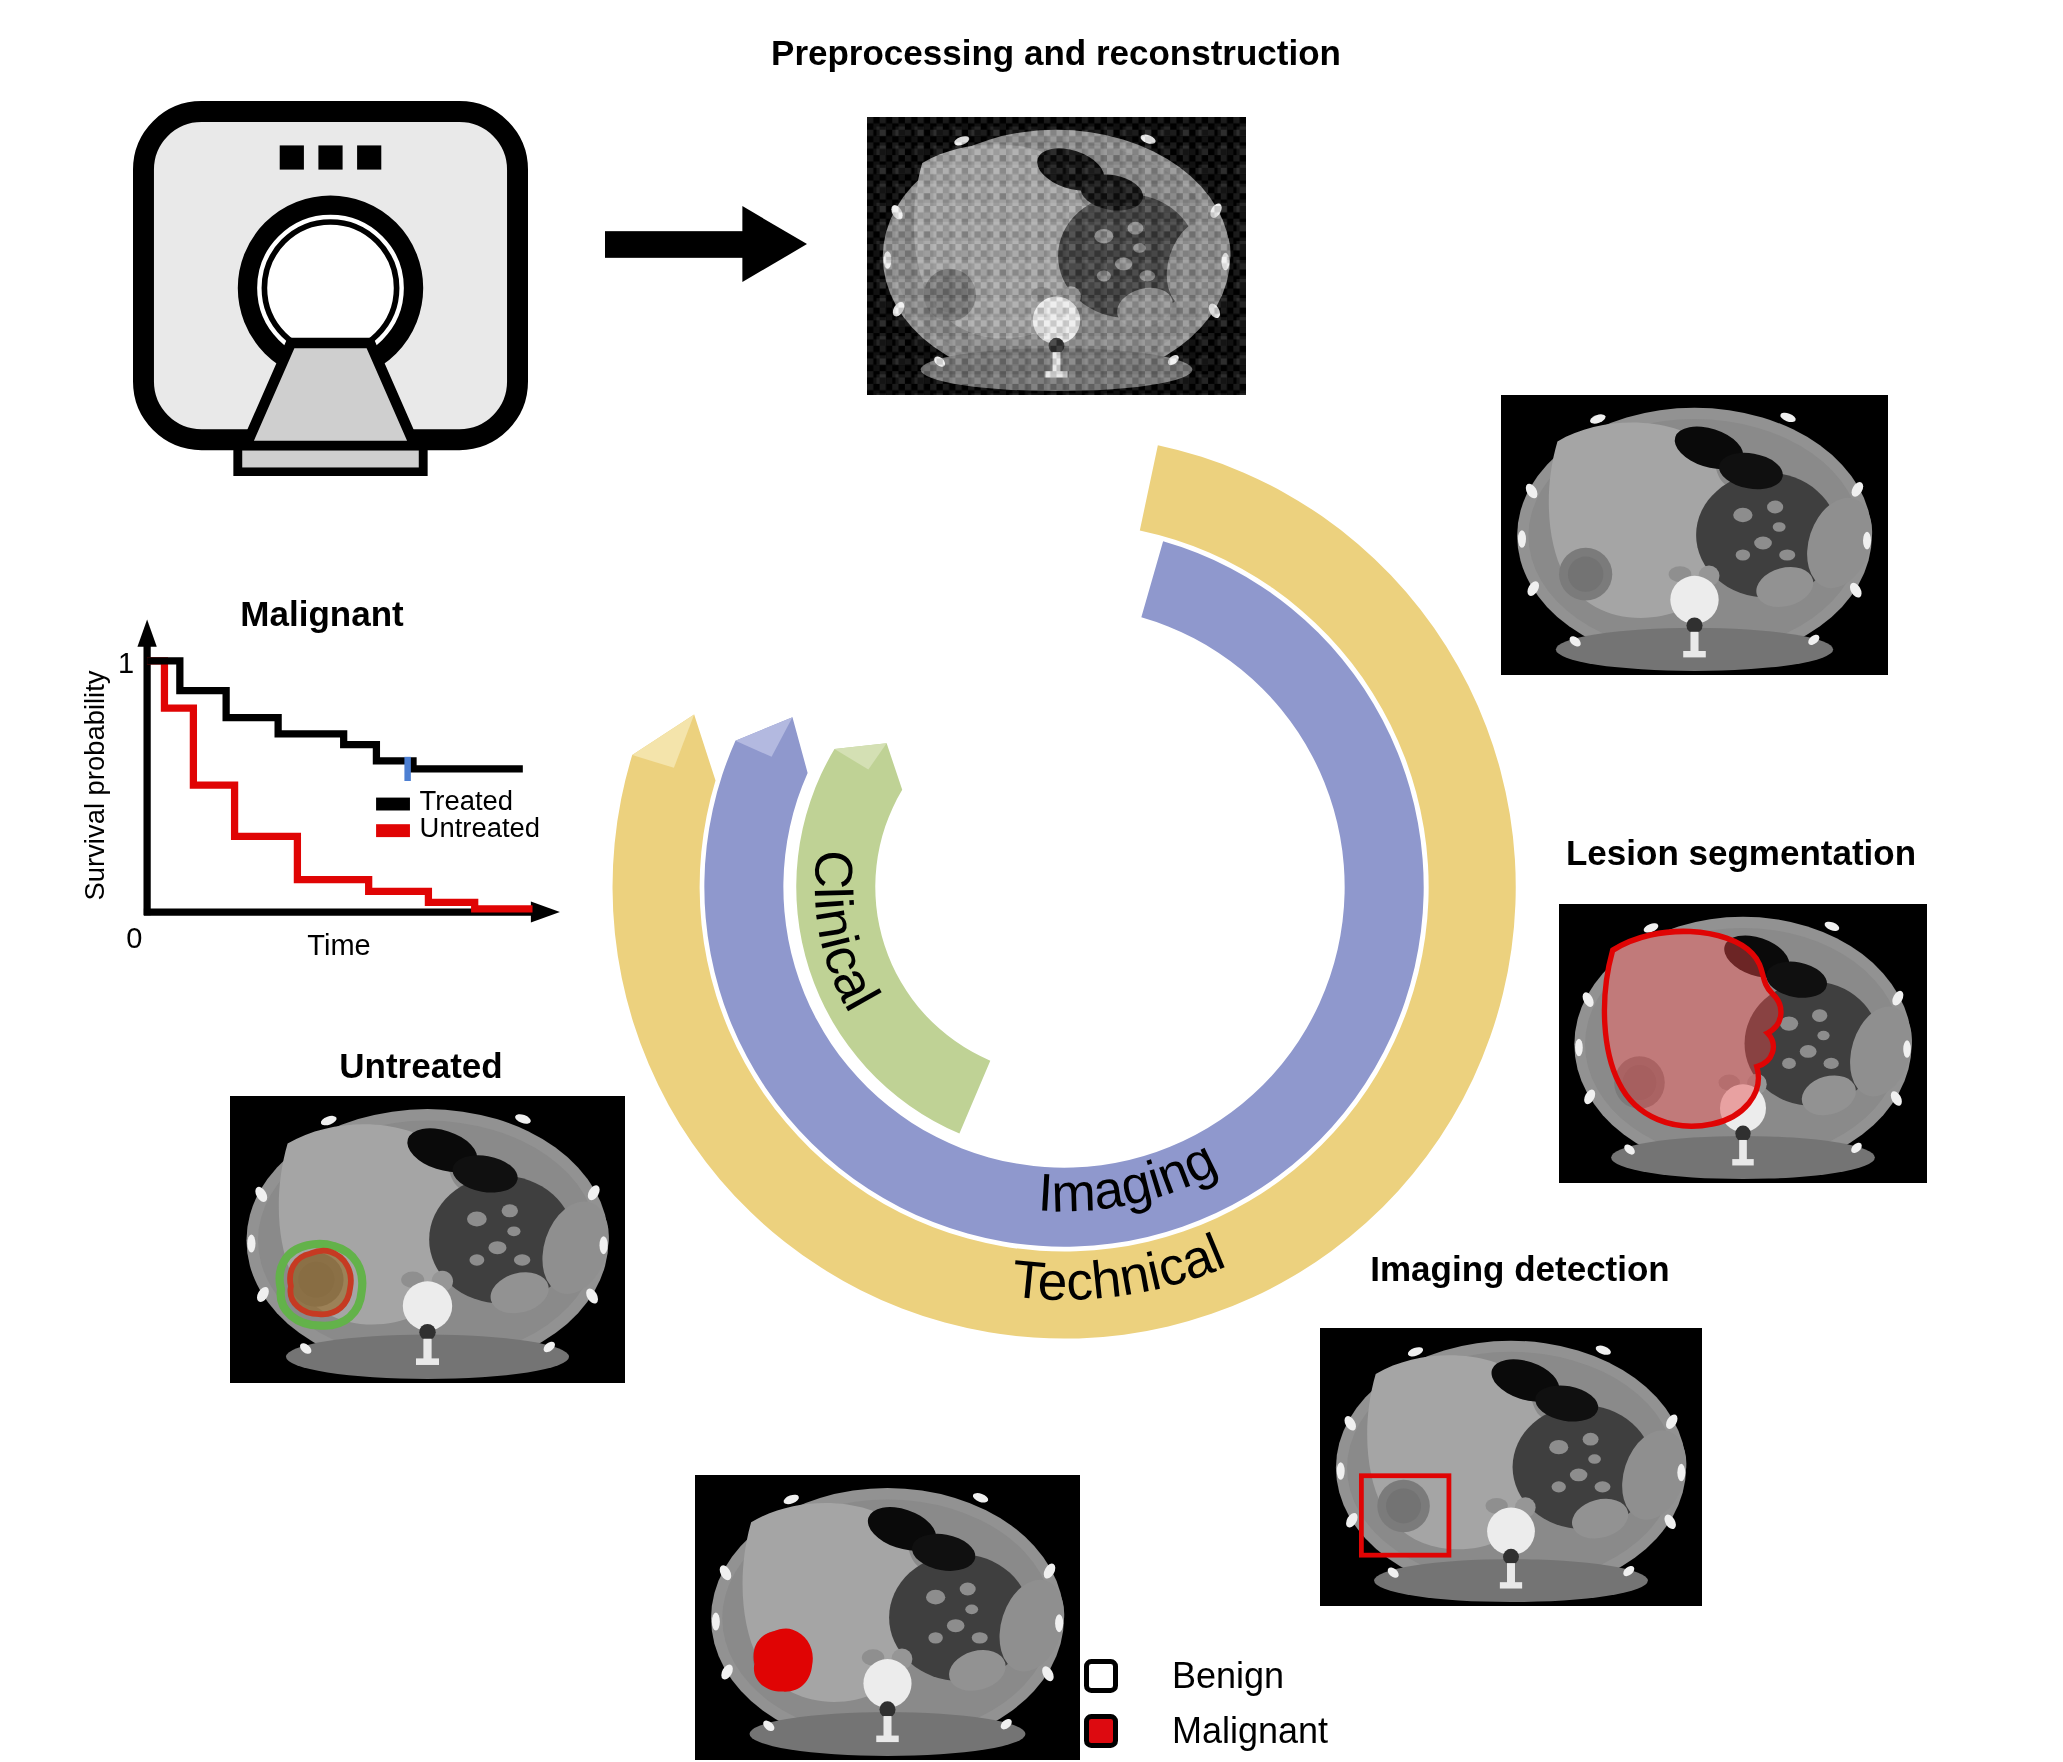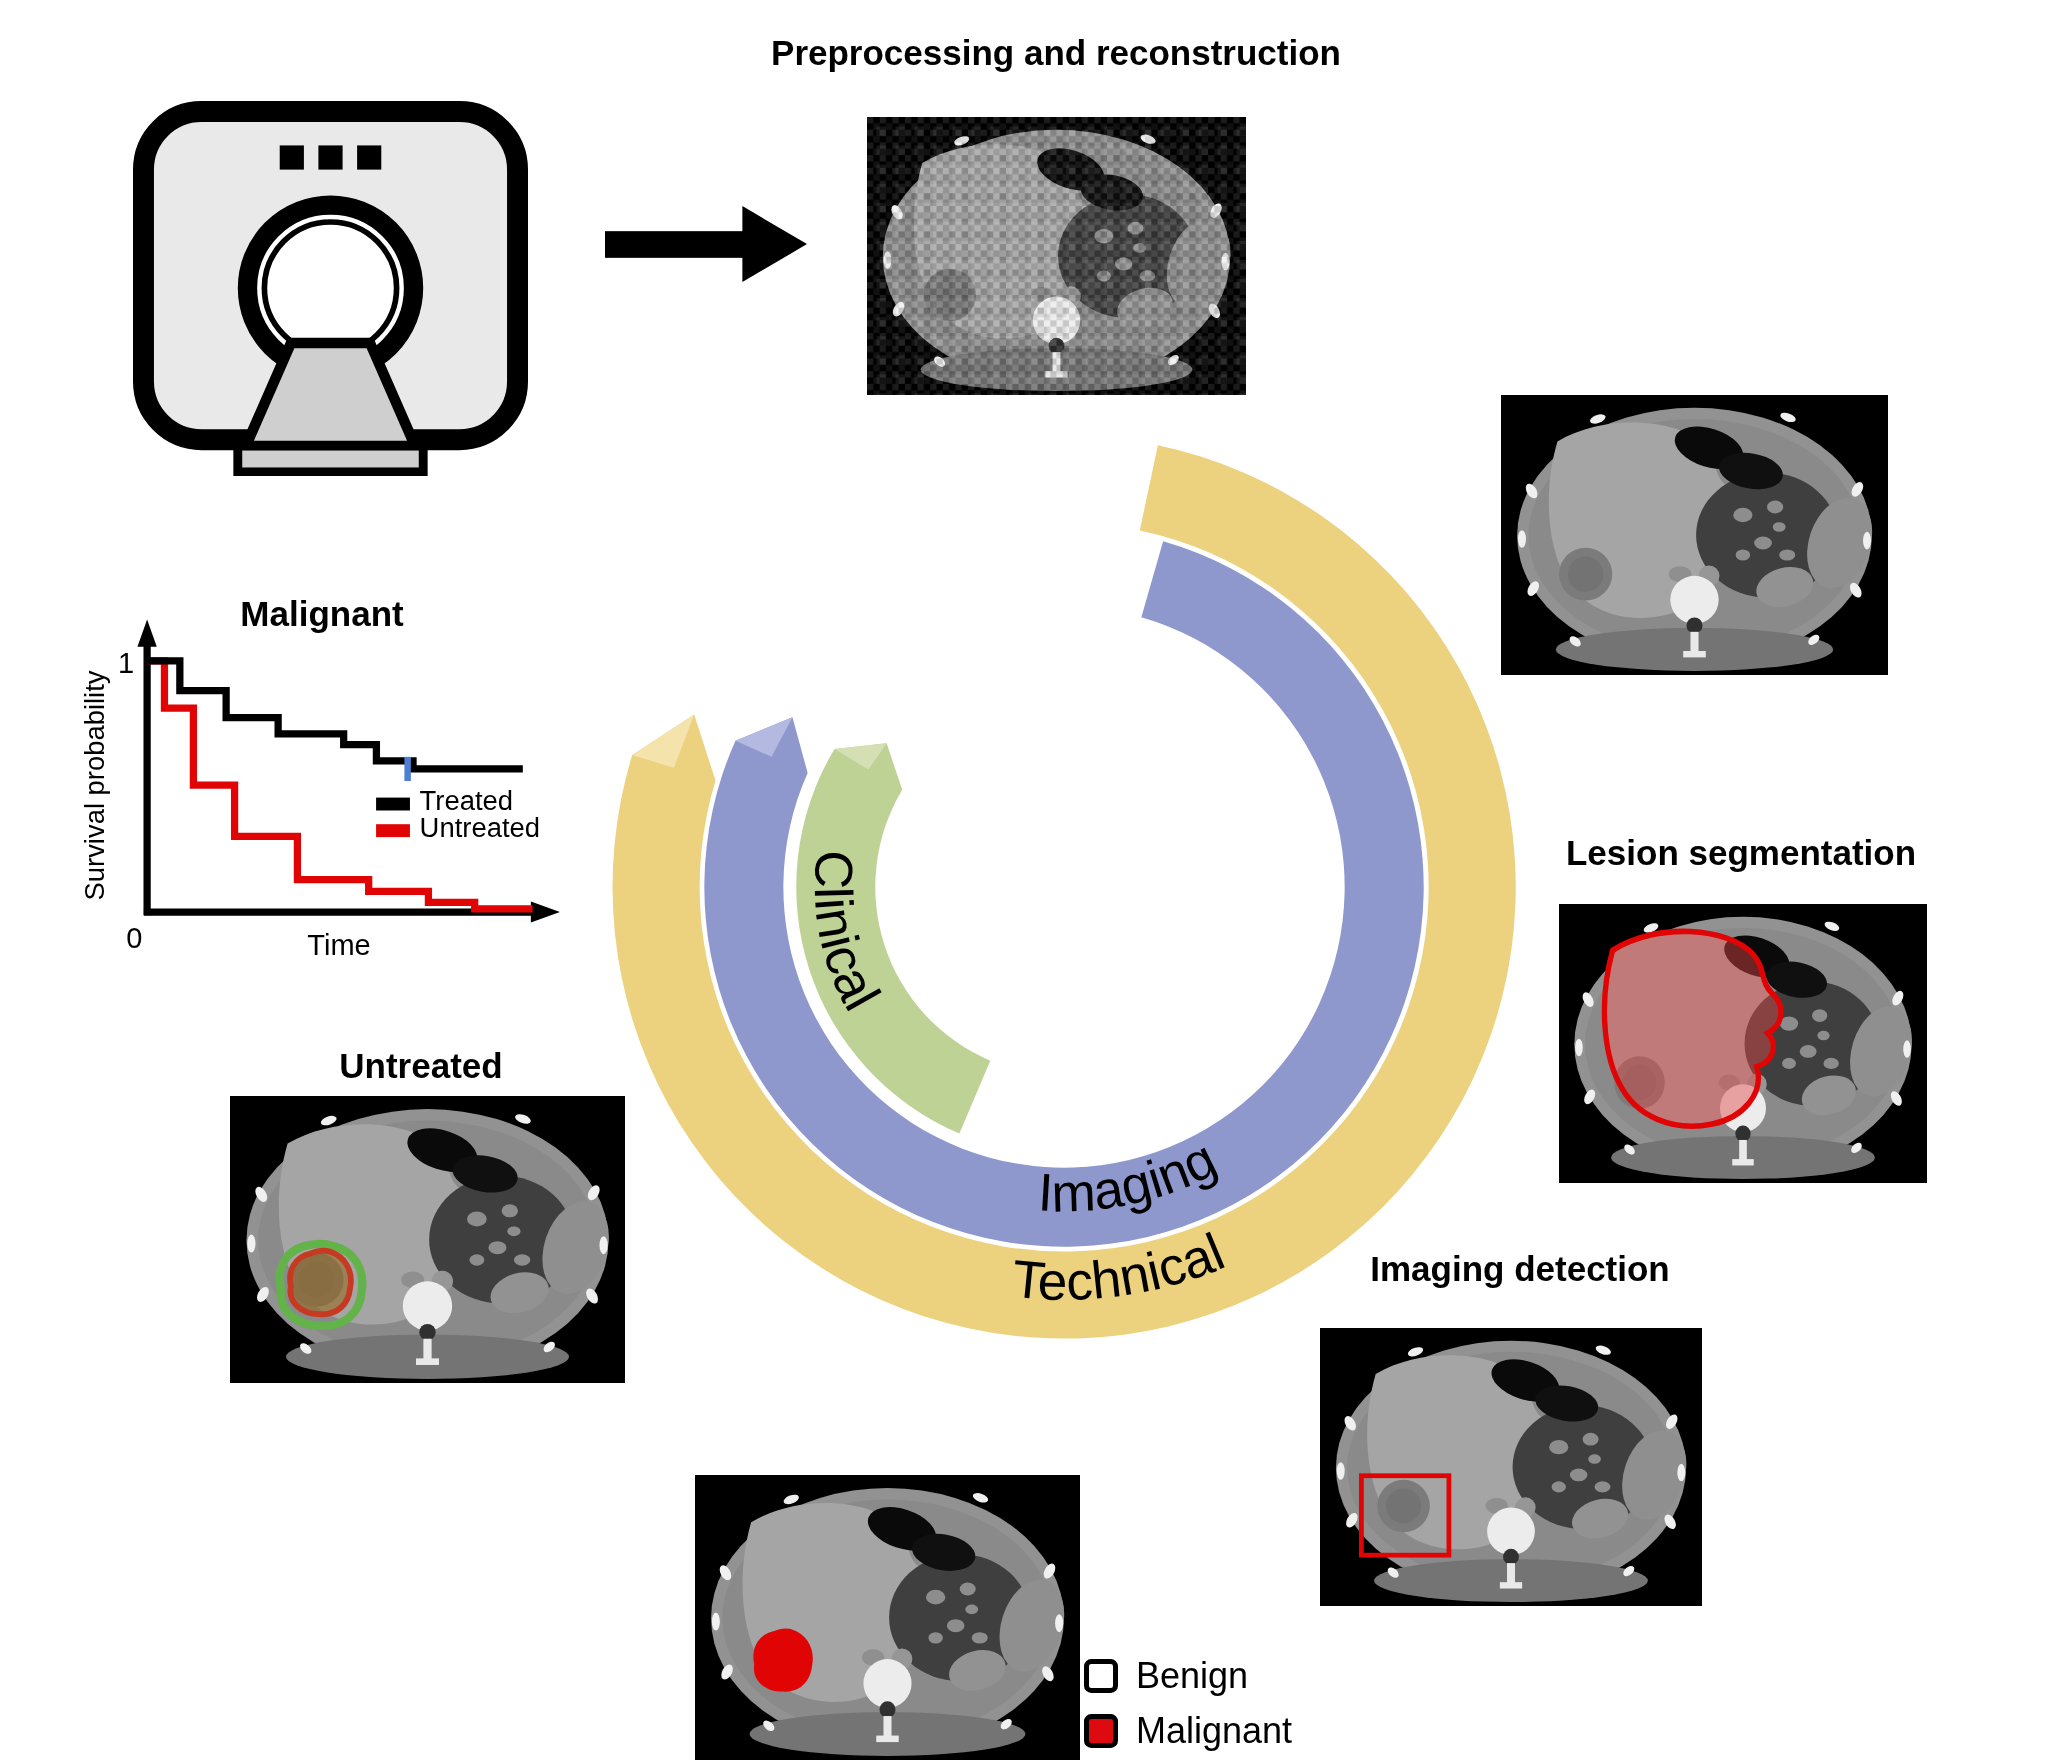--- a/index.html
+++ b/index.html
@@ -2,21 +2,21 @@
 <html style="font-size:13px"><head>
 <meta charset="utf-8">
 <style>
   html,body{margin:0;padding:0;background:#ffffff;}
   #canvas{position:relative;width:2064px;height:1762px;background:#ffffff;overflow:hidden;
           font-family:"Liberation Sans", sans-serif;color:#000;}
   .fig-title{position:absolute;transform:translateX(-50%);font-size:35px;font-weight:bold;
              white-space:nowrap;text-align:left;line-height:1.18;}
   .abs{position:absolute;}
   svg text{font-family:"Liberation Sans", sans-serif;}
-  .legend-row{display:flex;align-items:center;margin-bottom:13px;}
+  .legend-row{display:flex;align-items:center;margin-bottom:13px;gap:36px;}
   .legend-box{width:34px;height:34px;border:5.6px solid #000;border-radius:7.3px;box-sizing:border-box;}
   .legend-label{font-size:36px;margin-left:18px;}
 </style>
 </head>
 <body>
 
 <div id="canvas">
 
   <svg width="0" height="0" class="abs" style="left:0;top:0" aria-hidden="true">
     <defs>

